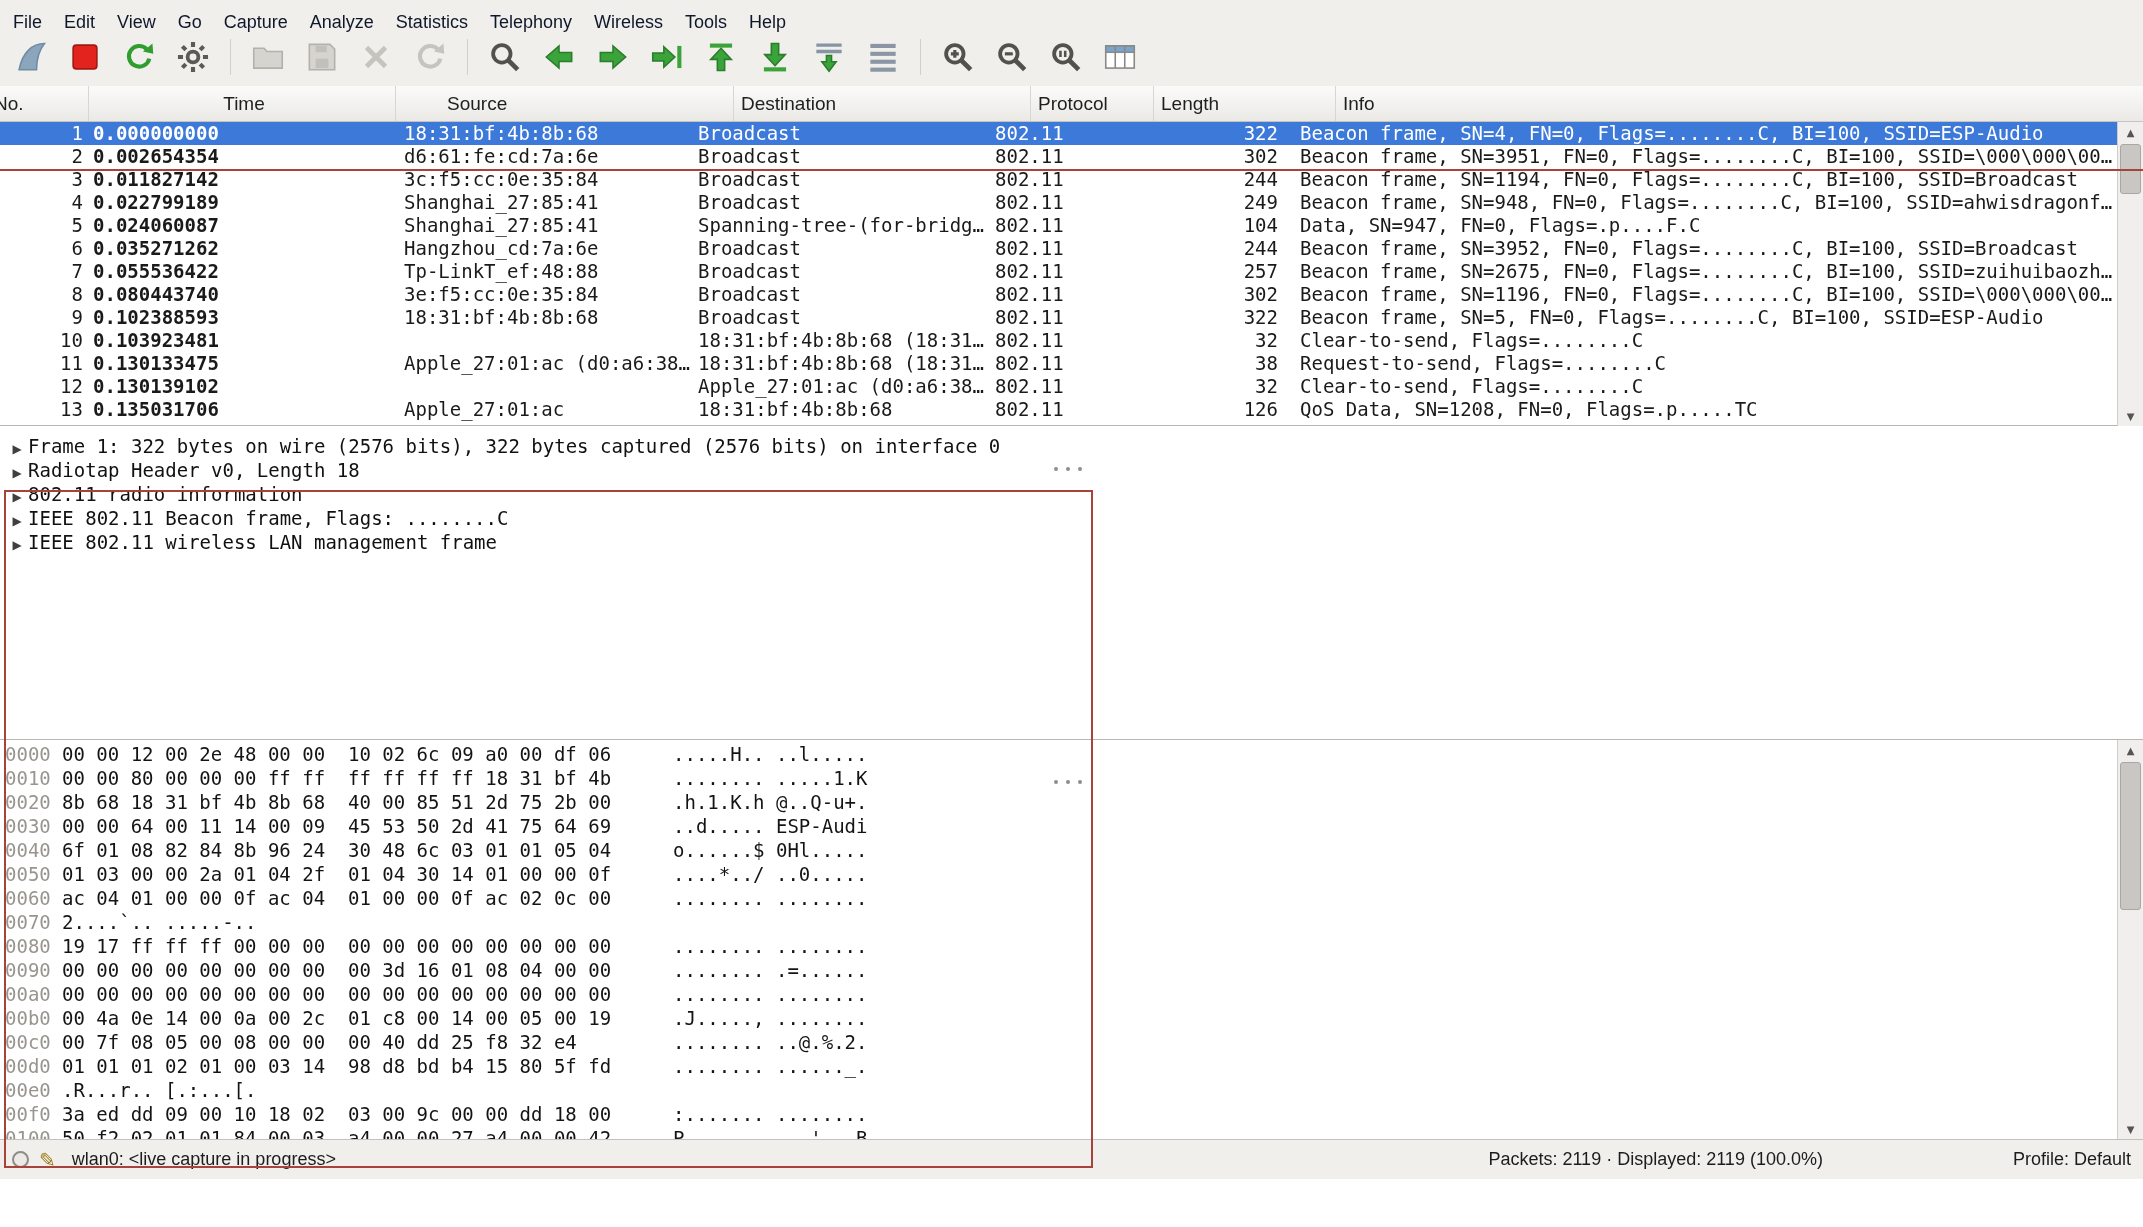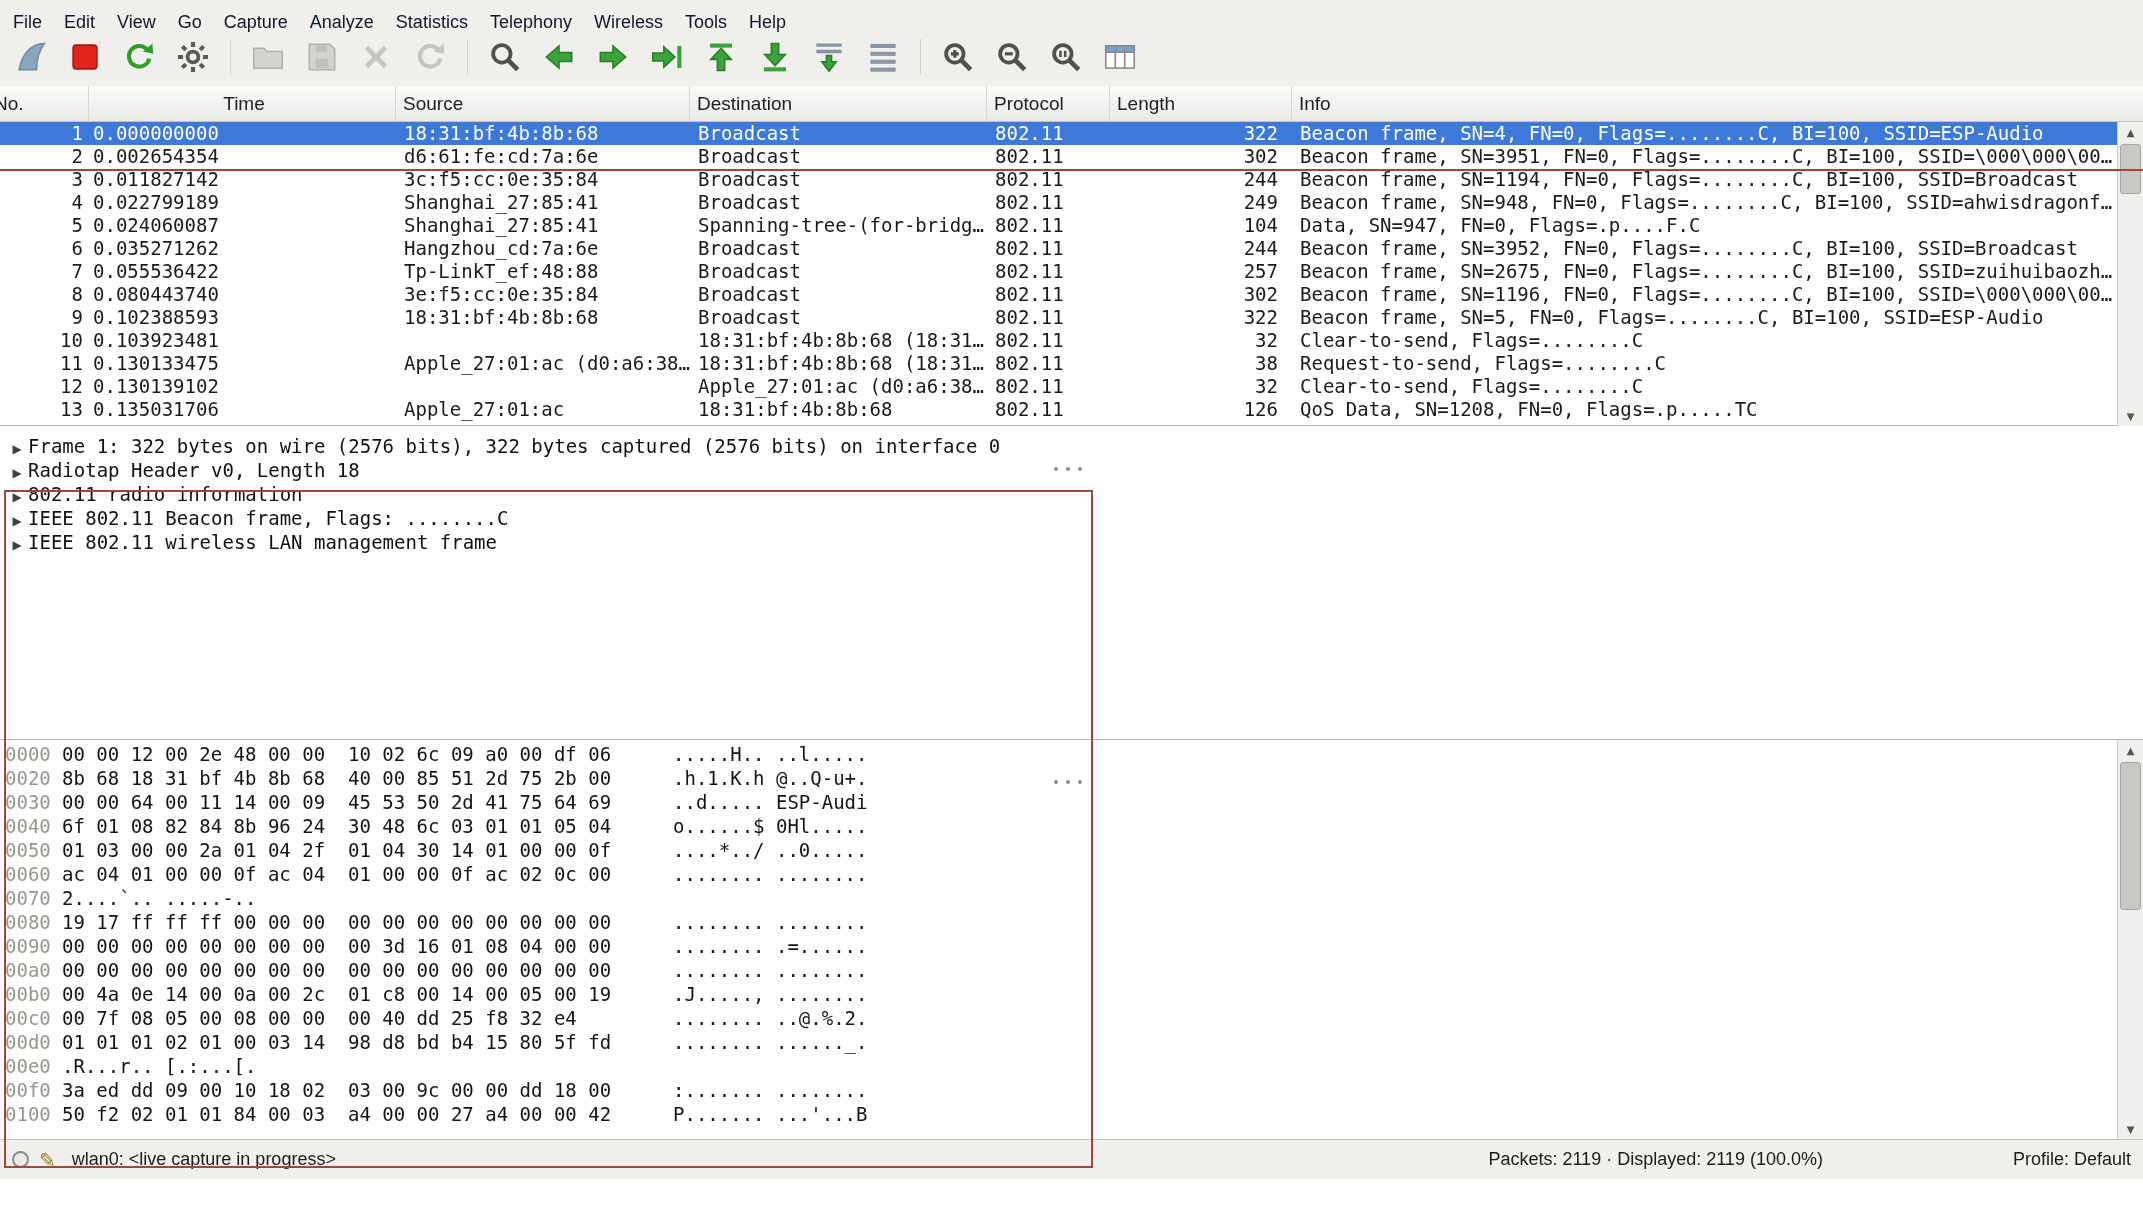--- a/index.html
+++ b/index.html
@@ -38,34 +38,34 @@
   .expression-btn { font-size:19px; color:#2b2b2b; padding:0 4px; }
   .add-btn { font-size:26px; color:#2b2b2b; margin:0 8px 0 44px; }
 
   
   .packet-pane { position:relative; height:340px; }
   .pl-header { display:flex; height:36px; line-height:36px; background:linear-gradient(#fbfbfa,#eae9e6);
                border-bottom:1px solid #c6c4c0; font-size:19px; color:#1f1f1f; }
   .hc { border-right:1px solid #d8d6d2; padding-left:7px; overflow:hidden; white-space:nowrap; }
   .hc-no    { width:97px; margin-left:-8px; padding-left:2px; }
   .hc-time  { width:307px; padding-left:4px;text-align:center; }
-  .hc-src   { width:294px; }
+  .hc-src   { width:294px;margin-left:44px; }
   .hc-dst   { width:297px; }
   .hc-proto { width:123px; }
   .hc-len   { width:182px; }
   .hc-info  { flex:1; border-right:none; }
 
   .pl-body { position:relative; height:304px; overflow:hidden; background:#fff;
              border-bottom:1px solid #b8b6b2;
              font-family:"DejaVu Sans Mono", monospace; font-size:19px; }
   .prow { display:flex; height:23px; line-height:23px; white-space:nowrap; width:2117px; }
   .prow.selected { background:var(--selection_blue,#3c79d8); color:#fff; }
   .pc { overflow:hidden; white-space:nowrap; }
   .pc-no    { width:89px;  text-align:right; padding-right:6px; }
-  .pc-time  { width:307px; padding-left:4px; }
+  .pc-time  { width:307px; padding-left:4px;font-weight:bold; }
   .pc-src   { width:294px; padding-left:8px; text-overflow:ellipsis; }
   .pc-dst   { width:297px; padding-left:8px; text-overflow:ellipsis; }
   .pc-proto { width:123px; padding-left:8px; }
   .pc-len   { width:182px; text-align:right; padding-right:14px; }
   .pc-info  { flex:1; padding-left:8px; text-overflow:ellipsis; }
 
   
   .vscroll { position:absolute; right:0; width:26px; background:#f0efed; border-left:1px solid #cfcdc9; z-index:5; }
   .vscroll.pl  { top:36px; height:304px; }
   .vscroll.hexsb { top:0; height:100%; }
@@ -424,20 +424,25 @@
       <div class="sb-thumb"></div>
       <div class="sb-btn sb-down glyph">▼</div>
     </div>
 
       <div class="hexline">
         <span class="hx-off">0000</span>
         <span class="hx-bytes">00 00 12 00 2e 48 00 00  10 02 6c 09 a0 00 df 06</span>
         <span class="hx-ascii">.....H.. ..l.....</span>
       </div>
 
+      <div class="hexline">
+        <span class="hx-off">0010</span>
+        <span class="hx-bytes">00 00 80 00 00 00 ff ff  ff ff ff ff 18 31 bf 4b</span>
+        <span class="hx-ascii">........ .....1.K</span>
+      </div>
 
       <div class="hexline">
         <span class="hx-off">0020</span>
         <span class="hx-bytes">8b 68 18 31 bf 4b 8b 68  40 00 85 51 2d 75 2b 00</span>
         <span class="hx-ascii">.h.1.K.h @..Q-u+.</span>
       </div>
 
       <div class="hexline">
         <span class="hx-off">0030</span>
         <span class="hx-bytes">00 00 64 00 11 14 00 09  45 53 50 2d 41 75 64 69</span>

